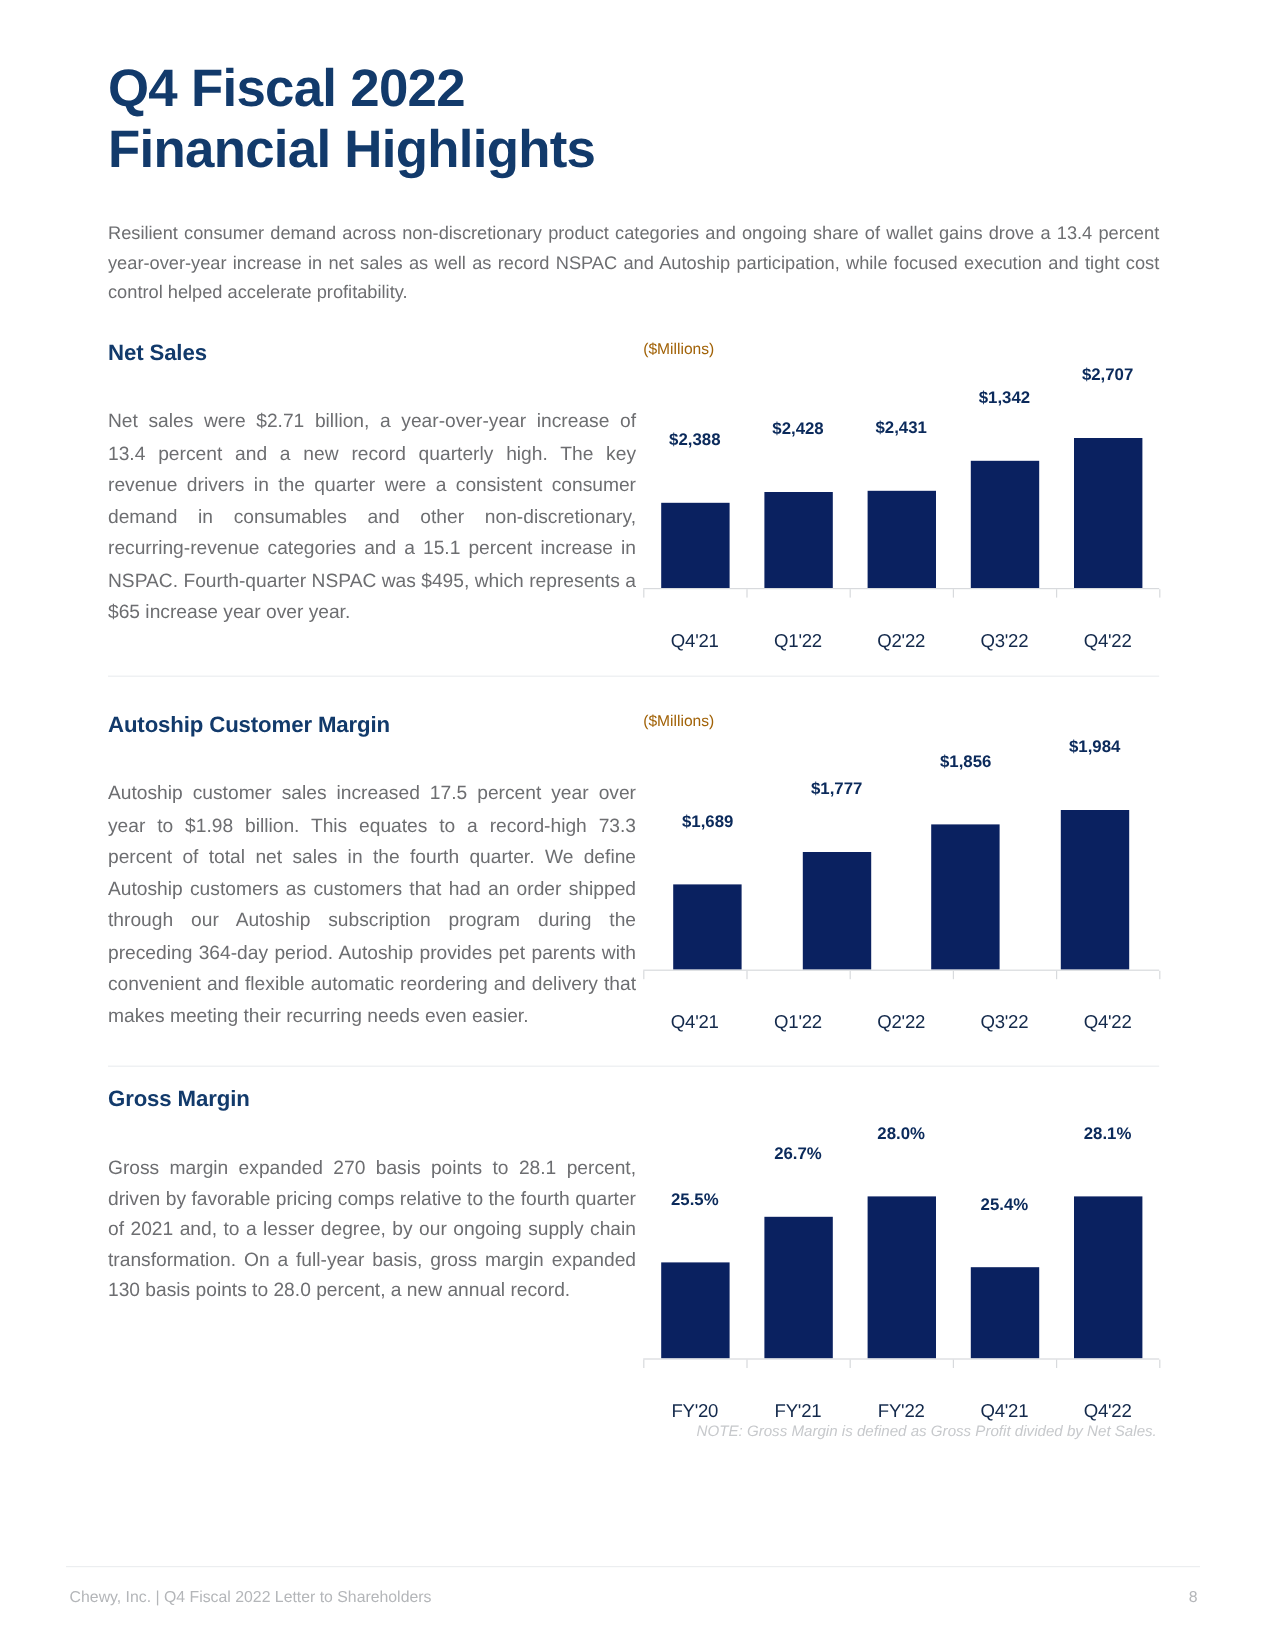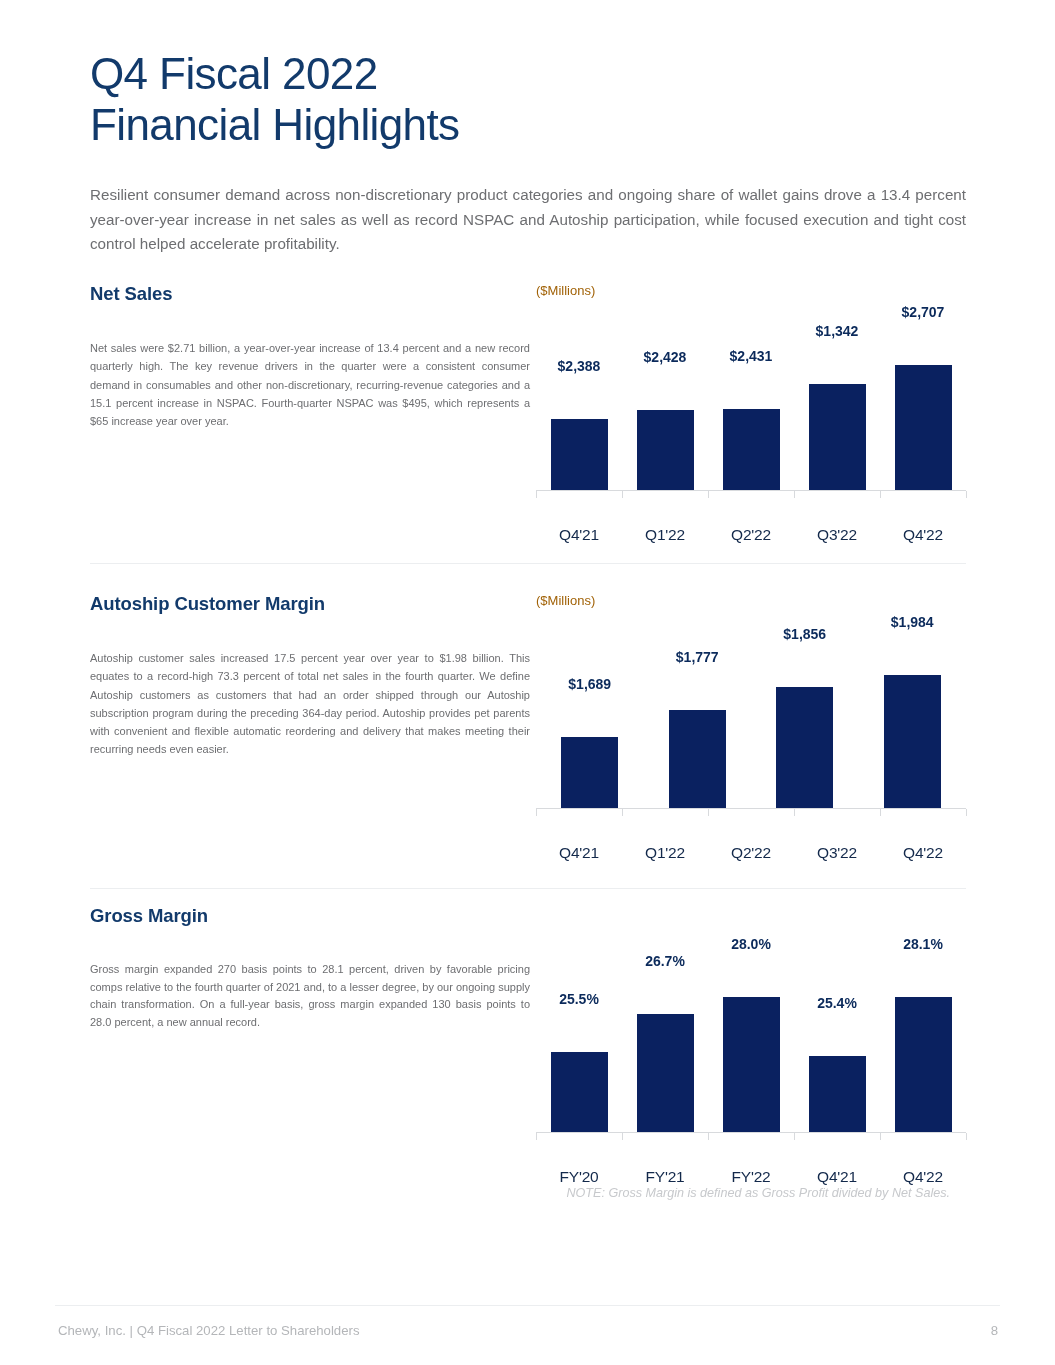--- a/index.html
+++ b/index.html
@@ -19,21 +19,21 @@
 
   
   .title-block {
     position: absolute;
     left: 90px;
     top: 48px;
     width: 880px;
   }
   .doc-title {
     font-size: 44px;
-    font-weight: normal;
+    font-weight: bold;
     line-height: 1.16;
     color: #123a6b;
     letter-spacing: -0.6px;
   }
   .doc-title .line2 { display: block; }
 
   
   .intro {
     position: absolute;
     left: 90px;
@@ -58,21 +58,21 @@
     width: 440px;
   }
   .sec-head {
     font-size: 18.5px;
     font-weight: bold;
     color: #123a6b;
     letter-spacing: -0.1px;
     margin-bottom: 18px;
   }
   .sec-body {
-    font-size: 11px;
+    font-size: 16px;
     line-height: 1.66;
     color: #6d6e71;
     text-align: justify;
     margin-top: 34px;
   }
   .sec-body.compact { line-height: 1.60; }
 
   .divider {
     position: absolute;
     left: 90px;
@@ -147,21 +147,21 @@
     text-align: center;
     font-size: 15.5px;
     color: #13294b;
     letter-spacing: -0.2px;
     margin-top: 22px;
   }
 
   
   .note {
     position: absolute;
-    left: 74px;
+    left: 88px;
     top: 1186px;
     width: 876px;
     text-align: right;
     font-size: 12.6px;
     font-style: italic;
     color: #c7c9cc;
   }
 
   
   .footer-rule {

